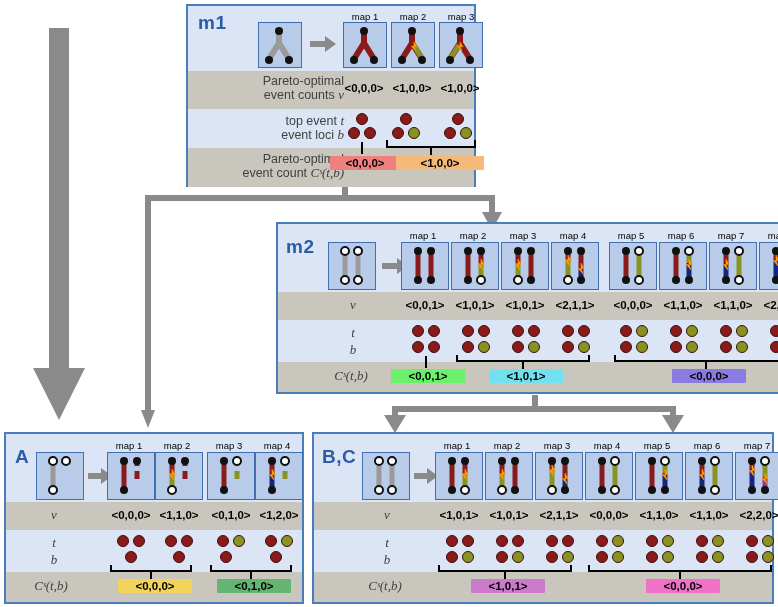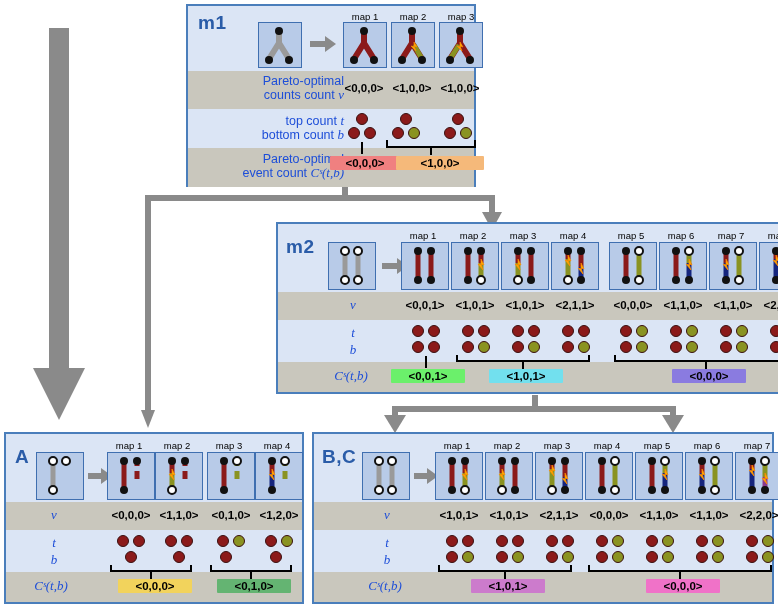--- a/index.html
+++ b/index.html
@@ -1,21 +1,21 @@
 <!DOCTYPE html>
 <html><head>
 <meta charset="utf-8">
 <style>
   html,body{margin:0;padding:0;background:#ffffff;}
   body{width:778px;height:607px;position:relative;overflow:hidden;
        font-family:"Liberation Sans",sans-serif;}
   .panel{position:absolute;background:#dbe5f5;border:2px solid #4a7ebb;box-sizing:border-box;}
   .plabel{position:absolute;font-weight:bold;color:#2a5ca8;font-size:19px;letter-spacing:.5px;}
   .band{position:absolute;background:#c9c7bd;box-sizing:border-box;}
-  .rowlabel{position:absolute;font-size:12.5px;color:#1d4ed8;text-align:right;line-height:14px;}
+  .rowlabel{position:absolute;font-size:12.5px;color:#404040;text-align:right;line-height:14px;}
   .italic{font-style:italic;font-family:"Liberation Serif",serif;font-size:13px;}
   .maplabel{position:absolute;font-size:9.5px;color:#000;text-align:center;width:48px;}
   .mapbox{position:absolute;background:#b8cbe8;border:1.5px solid #3f6fb0;box-sizing:border-box;}
   .vec{position:absolute;font-size:11.5px;font-weight:bold;color:#000;text-align:center;white-space:nowrap;}
   .hl{position:absolute;font-size:11.5px;font-weight:bold;color:#000;text-align:center;
       padding:1px 4px;border-radius:1px;white-space:nowrap;}
   .dot{position:absolute;border-radius:50%;box-sizing:border-box;border:1px solid #3a1010;}
   .bracket{position:absolute;border-left:2px solid #000;border-right:2px solid #000;
            border-bottom:2px solid #000;box-sizing:border-box;}
   .bstem{position:absolute;background:#000;width:2px;}
@@ -55,27 +55,27 @@
 </div>
 
 <div class="panel" style="left:186px;top:4px;width:290px;height:183px;">
   <div class="plabel" style="left:10px;top:6px;">m1</div>
 
   <div class="band" style="left:0px;top:65px;width:286px;height:38px;"></div>
   <div class="band" style="left:0px;top:142px;width:286px;height:39px;"></div>
 
   <div class="rowlabel" style="left:6px;top:68px;width:150px;">
     <span>Pareto-optimal</span><br>
-    <span>counts count</span>
+    <span>event counts</span>
     <span class="italic">v</span>
   </div>
   <div class="rowlabel" style="left:6px;top:108px;width:150px;">
-    <span>top count</span>
+    <span>top event</span>
     <span class="italic">t</span><br>
-    <span>bottom count</span>
+    <span>event loci</span>
     <span class="italic">b</span>
   </div>
   <div class="rowlabel" style="left:2px;top:146px;width:154px;">
     <span>Pareto-optimal</span><br>
     <span>event count</span>
     <span class="italic">Cˢ(t,b)</span>
   </div>
 
   <div class="mapbox" style="left:70px;top:16px;width:44px;height:46px;">
     <svg width="41" height="43" viewBox="0 0 41 43">

